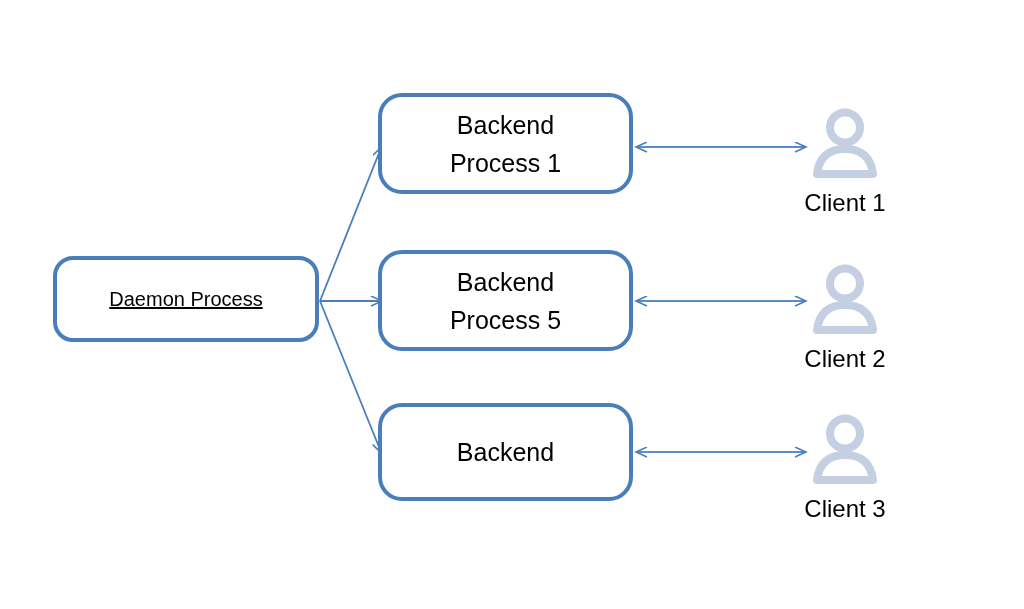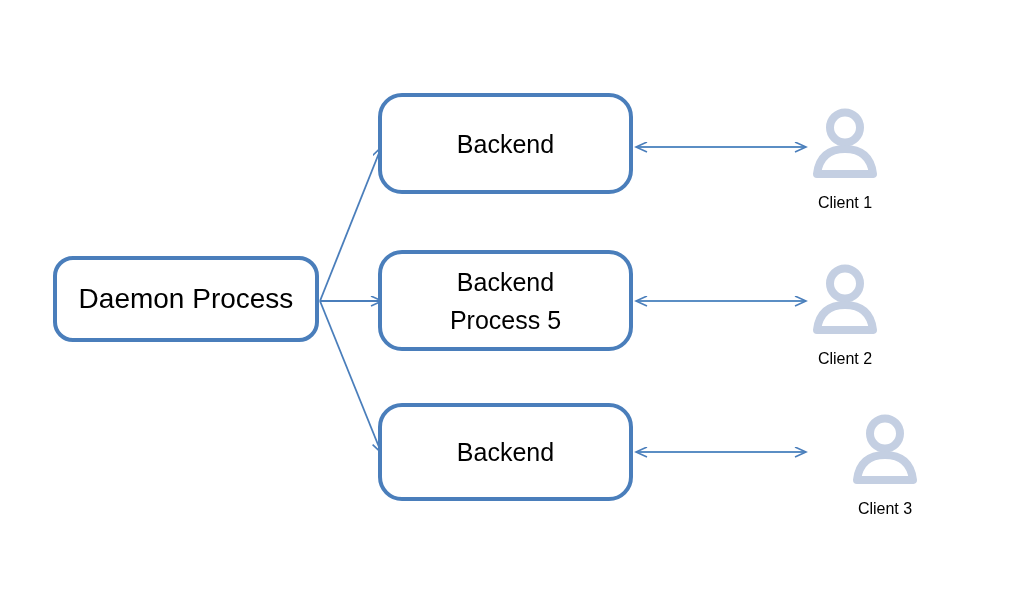--- a/index.html
+++ b/index.html
@@ -44,49 +44,50 @@
     text-align: center;
   }
   #daemon-box {
     left: 53px;
     top: 256px;
     width: 266px;
     height: 86px;
     border-radius: 20px;
   }
   #daemon-box .node-line {
-    font-size: 28px;
+    font-size: 20px;
     line-height: 30px;
+    text-decoration: underline;
   }
   #backend-box-1 { left: 378px; top: 93px;  width: 255px; height: 101px; }
   #backend-box-2 { left: 378px; top: 250px; width: 255px; height: 101px; }
   #backend-box-3 { left: 378px; top: 403px; width: 255px; height: 98px; }
   .backend-box .node-line {
     font-size: 25px;
     line-height: 38px;
   }
   .client-group {
     position: absolute;
     width: 170px;
     display: flex;
     flex-direction: column;
     align-items: center;
     z-index: 3;
   }
   #client-group-1 { left: 760px; top: 108px; }
   #client-group-2 { left: 760px; top: 264px; justify-content: center; }
-  #client-group-3 { left: 800px; top: 414px; align-items: center; }
+  #client-group-3 { left: 760px; top: 414px; align-items: center; }
   .client-icon {
     display: block;
     width: 72px;
     height: 72px;
   }
   .client-label {
     margin-top: 9px;
-    font-size: 16px;
+    font-size: 24px;
     line-height: 28px;
     color: #000000;
     white-space: nowrap;
   }
 </style>
 </head>
 <body>
 
 <div id="canvas">
 
@@ -112,20 +113,21 @@
 
     <line x1="637" y1="452" x2="805" y2="452" stroke="#5b8ec4" stroke-width="1.8" marker-end="url(#arrowEnd)" marker-start="url(#arrowStart)"></line>
   </svg>
 
   <div id="daemon-box" class="node-box">
     <span class="node-line">Daemon Process</span>
   </div>
 
   <div id="backend-box-1" class="node-box backend-box">
     <span class="node-line">Backend</span>
+    <span class="node-line">Process 1</span>
   </div>
 
   <div id="backend-box-2" class="node-box backend-box">
     <span class="node-line">Backend</span>
     <span class="node-line">Process 5</span>
   </div>
 
   <div id="backend-box-3" class="node-box backend-box">
     <span class="node-line">Backend</span>
   </div>

